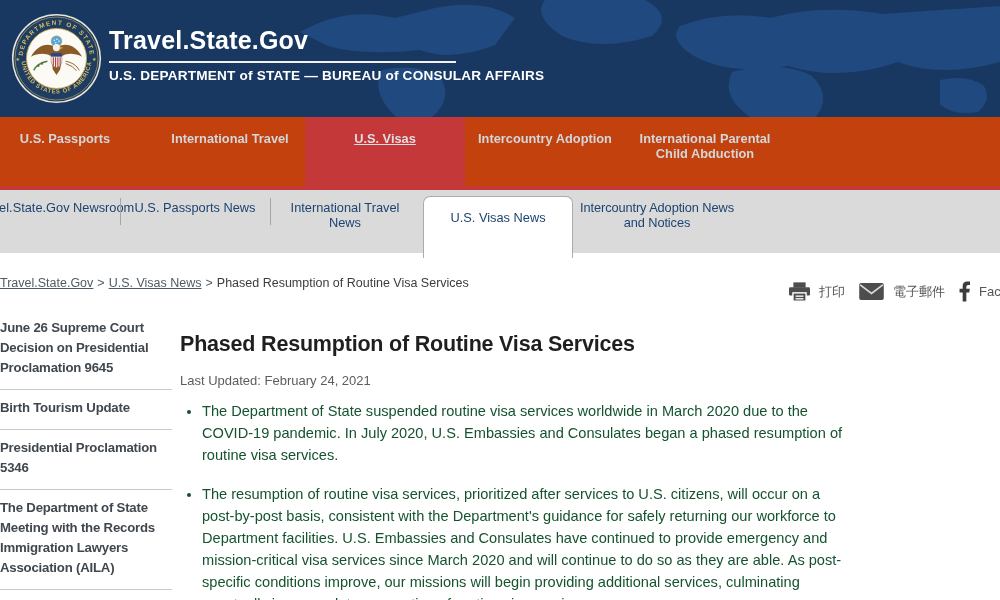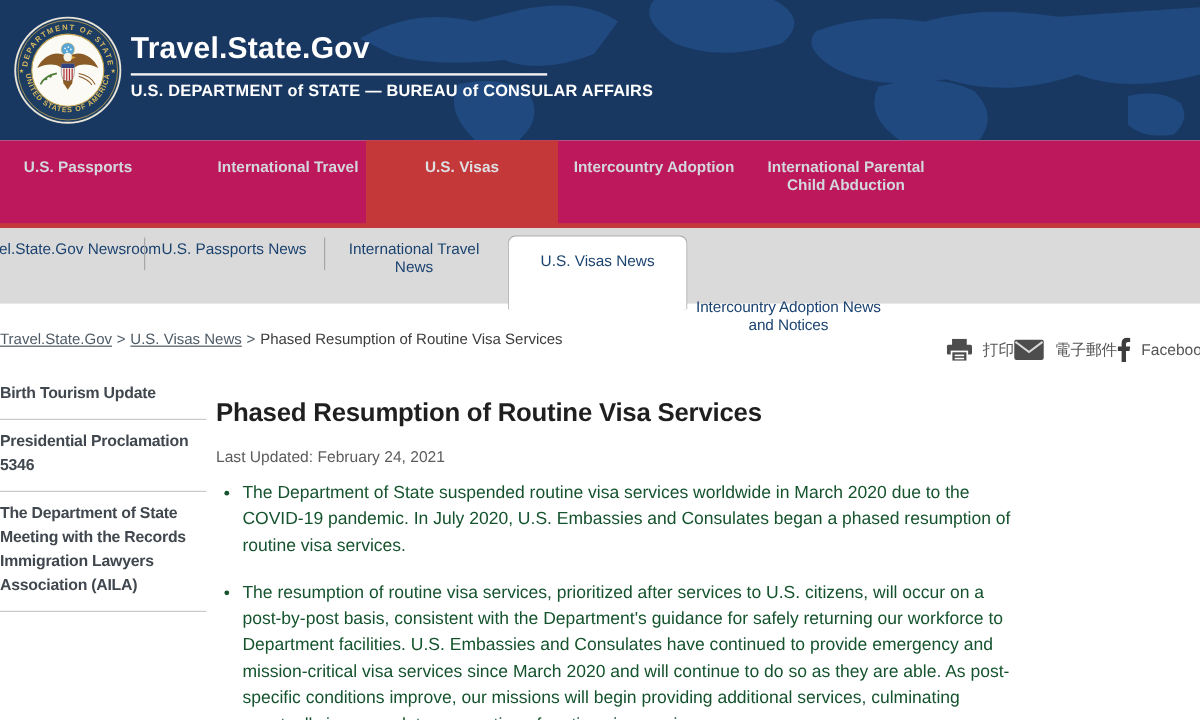--- a/index.html
+++ b/index.html
@@ -12,47 +12,47 @@
             background:#183862; overflow:hidden; }
   .world-map { position:absolute; right:0; top:0; width:700px; height:117px; }
   .seal { position:absolute; left:11px; top:13px; width:91px; height:91px; cursor:pointer; }
   .site-title { position:absolute; left:109px; top:26px; color:#fff;
                 font-size:25px; font-weight:bold; letter-spacing:.2px; cursor:pointer; }
   .title-underline { position:absolute; left:109px; top:61px; width:347px; height:2px; background:#f2f2f2; }
   .site-subtitle { position:absolute; left:109px; top:68px; color:#fff;
                    font-size:13.6px; font-weight:bold; letter-spacing:.2px;text-align:center; }
 
   
-  .main-nav { position:absolute; top:117px; left:0; width:1000px; height:73px; background:#be185d; }
+  .main-nav { position:absolute; top:117px; left:0; width:1000px; height:73px; background:#c2410c; }
   .main-nav .red-line { position:absolute; top:69px; left:0; width:1000px; height:4px; background:#C5383A; }
   .main-nav .tab { position:absolute; top:0; height:69px; width:160px; text-align:center;
                    padding:14px 6px 0; color:#D3D7DC; font-size:12.8px; font-weight:bold;
                    line-height:15px; cursor:pointer; z-index:1; }
   .main-nav .tab:nth-child(7) { white-space:nowrap; padding-left:0; padding-right:0; }
-  .main-nav .tab.active { background:#C5383A; height:73px; color:#DDDFE2; }
+  .main-nav .tab.active { background:#C5383A; height:73px; color:#DDDFE2;text-decoration:underline; }
 
   
   .news-nav { position:absolute; top:190px; left:0; width:1000px; height:63px; background:#DADADA; }
   .news-nav .ntab { position:absolute; top:0; height:63px; width:150px; text-align:center;
                     padding:10px 4px 0; color:#1C4370; font-size:12.8px; line-height:15px; cursor:pointer; }
   .news-nav .ntab:nth-child(1) { white-space:nowrap; }
-  .news-nav .ntab:nth-child(5) { width:164px; letter-spacing:-.1px;margin-top:48px; }
+  .news-nav .ntab:nth-child(5) { width:164px; letter-spacing:-.1px; }
   .news-nav .ntab.active { top:6px; height:62px; background:#fff;
                            border:1px solid #ACACAC; border-bottom:none;
                            border-radius:7px 7px 0 0; padding-top:13px; z-index:2; }
   .news-nav .divider { position:absolute; top:8px; width:1px; height:27px; background:#A6A6A6; }
 
   
   .breadcrumb { position:absolute; top:276px; left:0; font-size:12.5px; color:#3C3C3C; white-space:nowrap; }
   .breadcrumb a { color:#4E5B66; text-decoration:underline; cursor:pointer; }
   .breadcrumb .sep { color:#4E5B66; padding:0 4px; }
   .page-tools { position:absolute; top:281px; left:789px; display:flex; align-items:center;
                 white-space:nowrap; color:#555; font-size:13px; }
   .page-tools .tool { display:flex; align-items:center; cursor:pointer; }
-  .page-tools .tool + .tool { }
+  .page-tools .tool + .tool { margin-left:14px; }
   .page-tools .tool span.lbl { margin-left:9px; }
 
   
   .sidebar { position:absolute; top:310px; left:0; width:172px; list-style:none; }
   .sidebar li { padding:8px 2px 11px 0; border-bottom:1px solid #C9C9C9;
                 font-size:13.2px; font-weight:bold; line-height:20px; letter-spacing:-.2px;
                 color:#40474E; cursor:pointer; }
 
   
   .article { position:absolute; top:310px; left:180px; width:680px; }
@@ -112,21 +112,21 @@
   </svg>
 
   <div class="site-title">Travel.State.Gov</div>
   <div class="title-underline"></div>
   <div class="site-subtitle">U.S. DEPARTMENT of STATE — BUREAU of CONSULAR AFFAIRS</div>
 </div>
 
 <div class="main-nav">
   <div class="red-line"></div>
   <div class="tab" style="left:-15px">U.S. Passports</div>
-  <div class="tab" style="left:160px">International Travel</div>
+  <div class="tab" style="left:150px">International Travel</div>
   <div class="tab active" style="left:305px">U.S. Visas</div>
   <div class="tab" style="left:465px">Intercountry Adoption</div>
   <div class="tab" style="left:625px">International Parental Child Abduction</div>
 </div>
 
 <div class="news-nav">
   <div class="ntab" style="left:-30px">Travel.State.Gov Newsroom</div>
   <div class="ntab" style="left:120px">U.S. Passports News</div>
   <div class="ntab" style="left:270px">International Travel News</div>
   <div class="ntab active" style="left:423px">U.S. Visas News</div>
@@ -159,20 +159,21 @@
   </div>
   <div class="tool">
     <svg width="11" height="21" viewBox="0 0 12 22">
       <path d="M8,22 V12 h3.2 l0.6,-4 H8 V5.6 Q8,3.8 10,3.8 h2 V0.2 Q10.8,0 9,0 Q4,0 4,5 V8 H0.6 v4 H4 v10 Z" fill="#3C3C3C"></path>
     </svg>
     <span class="lbl">Facebook</span>
   </div>
 </div>
 
 <ul class="sidebar">
+  <li>June 26 Supreme Court Decision on Presidential Proclamation 9645</li>
   <li>Birth Tourism Update</li>
   <li>Presidential Proclamation 5346</li>
   <li>The Department of State Meeting with the Records Immigration Lawyers Association (AILA)</li>
 </ul>
 
 <div class="article">
   <h1>Phased Resumption of Routine Visa Services</h1>
   <div class="updated">Last Updated: February 24, 2021</div>
   <ul>
     <li>The Department of State suspended routine visa services worldwide in March 2020 due to the COVID-19 pandemic.  In July 2020, U.S. Embassies and Consulates began a phased resumption of routine visa services.</li>

